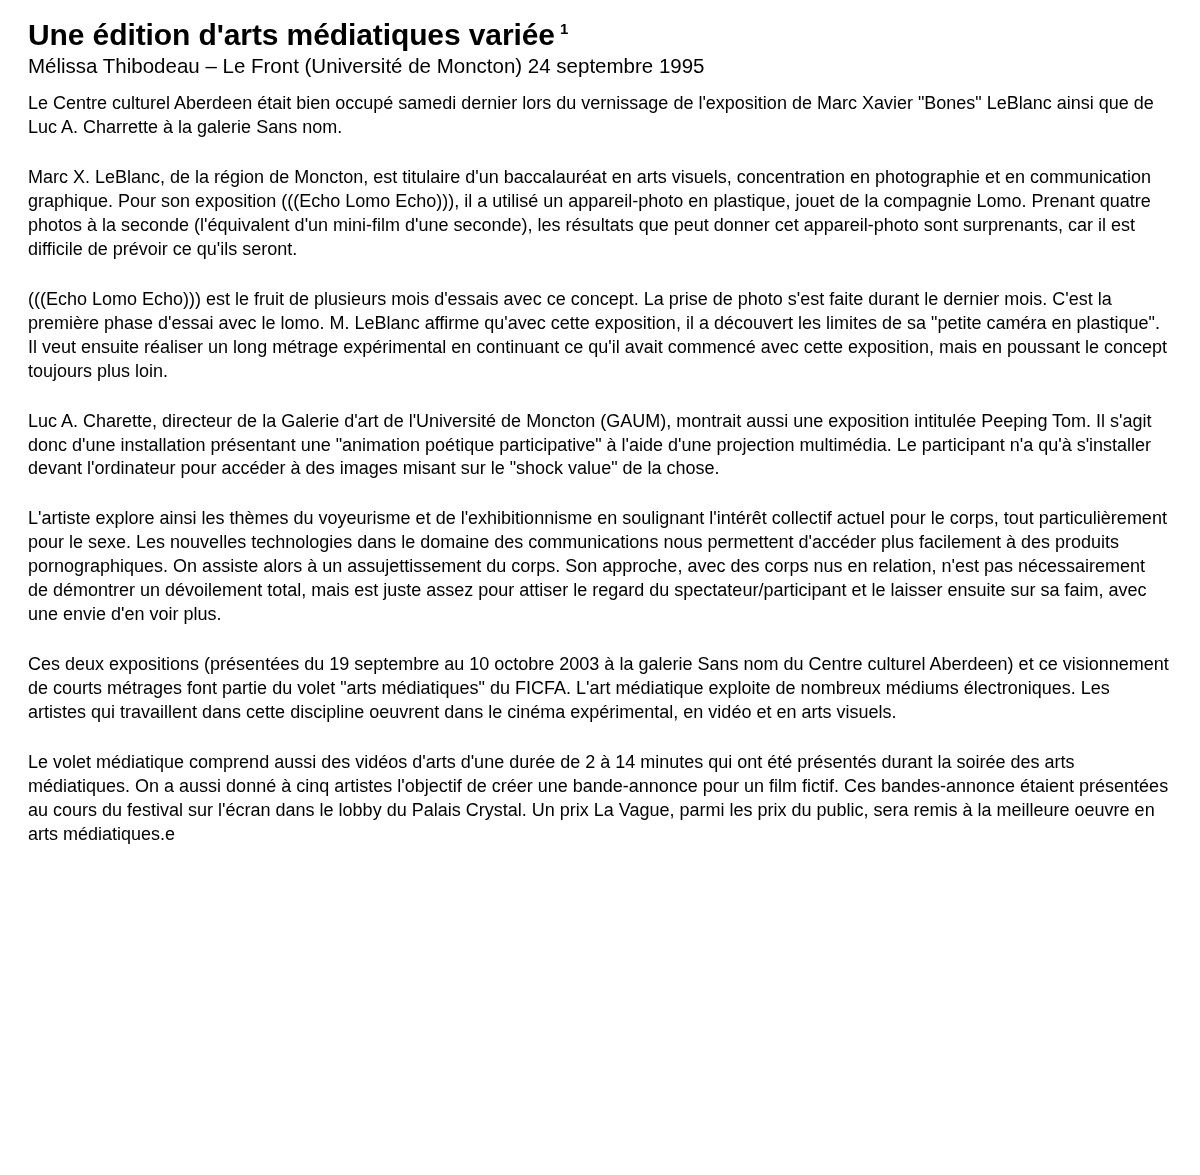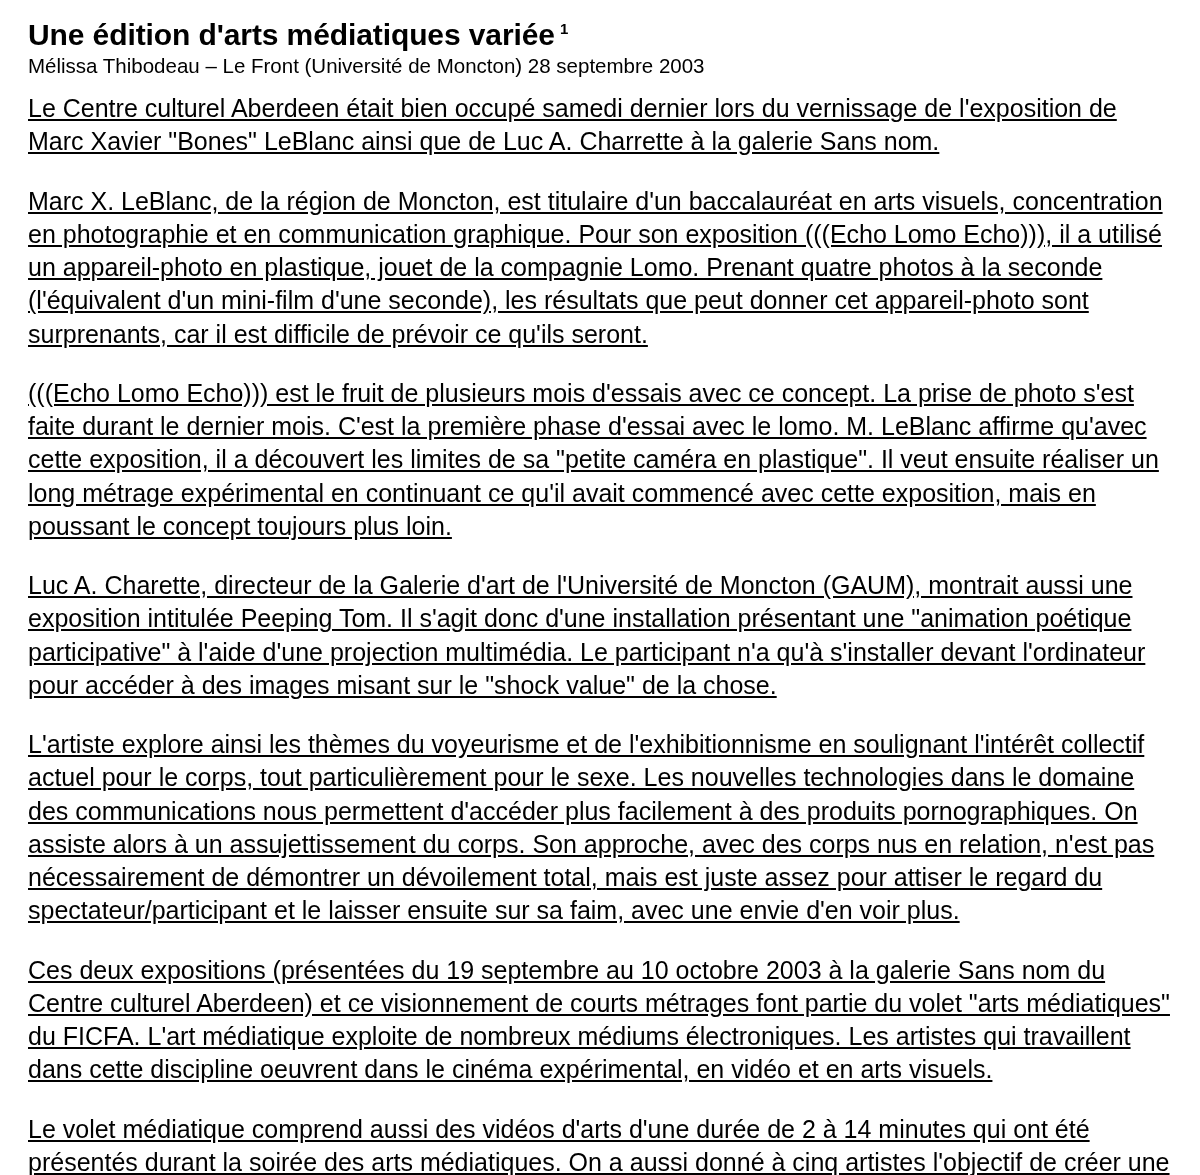--- a/index.html
+++ b/index.html
@@ -34,39 +34,38 @@
     vertical-align: super;
     line-height: 0;
     margin-left: 5px;
   }
   .byline {
     font-size: 20.5px;
     line-height: 1.2;
     margin: 0 0 14px 0;
   }
   .body-paragraph {
-    font-size: 25px;
+    font-size: 18px;
     line-height: 1.33;
     margin: 0 0 26px 0;
     text-align: left;
     white-space: normal;
-    text-decoration: underline;
   }
   .body-paragraph:last-child {
     margin-bottom: 12px;
   }
 </style>
 </head>
 <body>
 
 <div class="page">
 
   <h1 class="doc-title"><span>Une édition d'arts médiatiques variée</span><span class="footnote-marker">1</span></h1>
 
-  <div class="byline">Mélissa Thibodeau – Le Front (Université de Moncton) 28 septembre 2003</div>
+  <div class="byline">Mélissa Thibodeau – Le Front (Université de Moncton) 24 septembre 1995</div>
 
   <div class="body-paragraph">Le Centre culturel Aberdeen était bien occupé samedi dernier lors du vernissage de l'exposition de Marc Xavier "Bones" LeBlanc ainsi que de Luc A. Charrette à la galerie Sans nom.</div>
   <div class="body-paragraph">Marc X. LeBlanc, de la région de Moncton, est titulaire d'un baccalauréat en arts visuels, concentration en photographie et en communication graphique. Pour son exposition (((Echo Lomo Echo))), il a utilisé un appareil-photo en plastique, jouet de la compagnie Lomo. Prenant quatre photos à la seconde (l'équivalent d'un mini-film d'une seconde), les résultats que peut donner cet appareil-photo sont surprenants, car il est difficile de prévoir ce qu'ils seront.</div>
   <div class="body-paragraph">(((Echo Lomo Echo))) est le fruit de plusieurs mois d'essais avec ce concept. La prise de photo s'est faite durant le dernier mois. C'est la première phase d'essai avec le lomo. M. LeBlanc affirme qu'avec cette exposition, il a découvert les limites de sa "petite caméra en plastique". Il veut ensuite réaliser un long métrage expérimental en continuant ce qu'il avait commencé avec cette exposition, mais en poussant le concept toujours plus loin.</div>
   <div class="body-paragraph">Luc A. Charette, directeur de la Galerie d'art de l'Université de Moncton (GAUM), montrait aussi une exposition intitulée Peeping Tom. Il s'agit donc d'une installation présentant une "animation poétique participative" à l'aide d'une projection multimédia. Le participant n'a qu'à s'installer devant l'ordinateur pour accéder à des images misant sur le "shock value" de la chose.</div>
   <div class="body-paragraph">L'artiste explore ainsi les thèmes du voyeurisme et de l'exhibitionnisme en soulignant l'intérêt collectif actuel pour le corps, tout particulièrement pour le sexe. Les nouvelles technologies dans le domaine des communications nous permettent d'accéder plus facilement à des produits pornographiques. On assiste alors à un assujettissement du corps. Son approche, avec des corps nus en relation, n'est pas nécessairement de démontrer un dévoilement total, mais est juste assez pour attiser le regard du spectateur/participant et le laisser ensuite sur sa faim, avec une envie d'en voir plus.</div>
   <div class="body-paragraph">Ces deux expositions (présentées du 19 septembre au 10 octobre 2003 à la galerie Sans nom du Centre culturel Aberdeen) et ce visionnement de courts métrages font partie du volet "arts médiatiques" du FICFA. L'art médiatique exploite de nombreux médiums électroniques. Les artistes qui travaillent dans cette discipline oeuvrent dans le cinéma expérimental, en vidéo et en arts visuels.</div>
   <div class="body-paragraph">Le volet médiatique comprend aussi des vidéos d'arts d'une durée de 2 à 14 minutes qui ont été présentés durant la soirée des arts médiatiques. On a aussi donné à cinq artistes l'objectif de créer une bande-annonce pour un film fictif. Ces bandes-annonce étaient présentées au cours du festival sur l'écran dans le lobby du Palais Crystal. Un prix La Vague, parmi les prix du public, sera remis à la meilleure oeuvre en arts médiatiques.e</div>
 
 </div>

